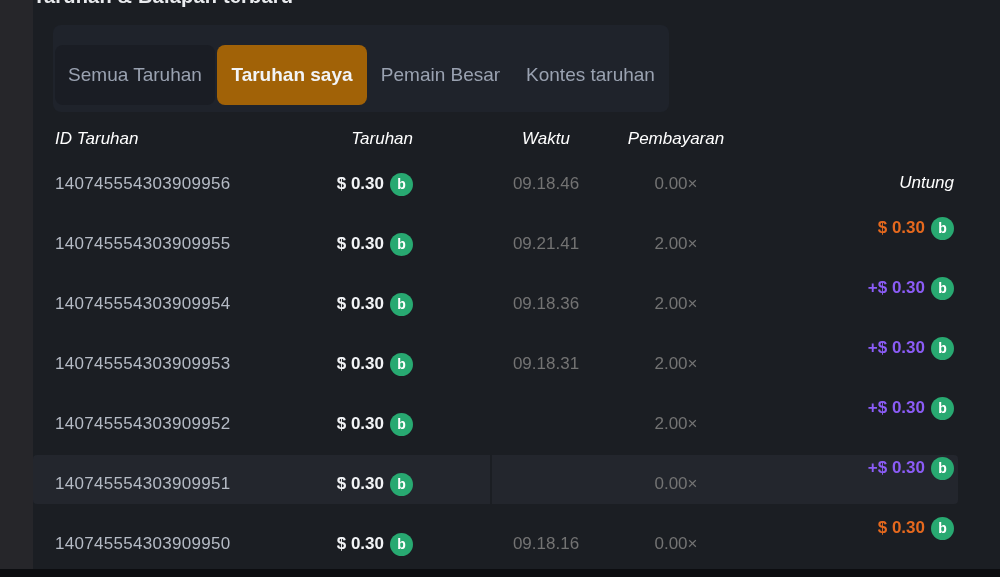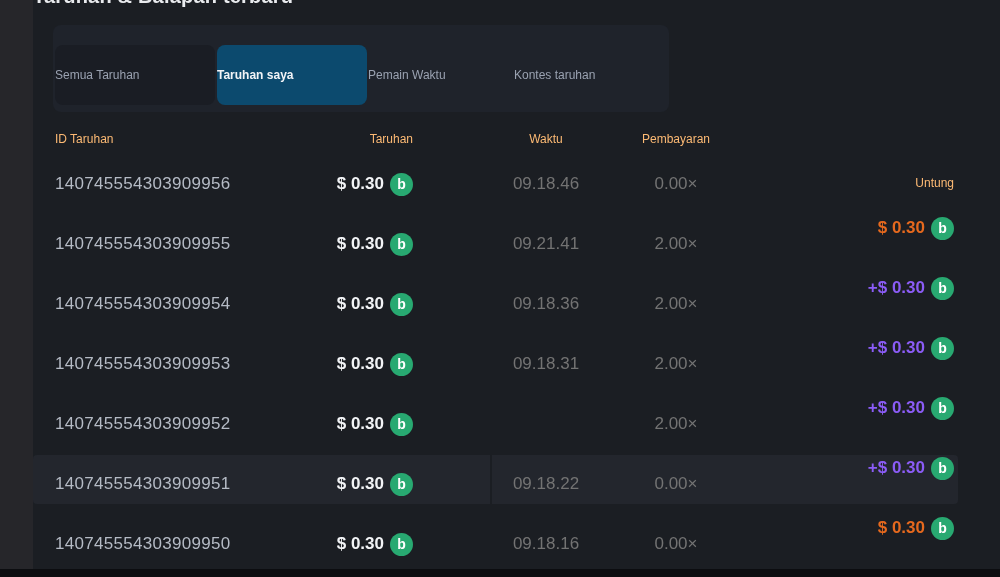--- a/index.html
+++ b/index.html
@@ -16,31 +16,31 @@
   
   .title-strip { position:absolute; left:0; top:0; height:9px; overflow:hidden; width:500px; }
   .title-strip h2 { margin-top:-15px; font-size:20px; font-weight:bold; color:#e9ebee; letter-spacing:.2px; }
 
   
   .tab-panel {
     position:absolute; left:20px; top:25px; width:616px; height:87px;
     background:#1f232b; border-radius:8px;
   }
   .tab { position:absolute; top:20px; height:60px; border-radius:8px;
-    display:flex; align-items:center; 
-    font-size:12px; color:#9aa2b1; cursor:pointer; white-space:nowrap; }
+    display:flex; align-items:center; justify-content:center;
+    font-size:19px; color:#9aa2b1; cursor:pointer; white-space:nowrap; }
   .tab.t1 { left:2px;  width:160px; background:#1a1d24; }
-  .tab.t2 { left:164px; width:150px; background:#0c4a6e; color:#f2f4f7; font-weight:bold; }
+  .tab.t2 { left:164px; width:150px; background:#a16207; color:#f2f4f7; font-weight:bold; }
   .tab.t3 { left:315px; width:145px; }
   .tab.t4 { left:461px; width:153px; }
 
   
   .table { position:absolute; left:0; top:124px; width:925px; }
   .thead { position:relative; height:30px; }
-  .thead .cell { color:#fdba74; font-size:12px; }
+  .thead .cell { color:#ffffff; font-size:17px;font-style:italic; }
   .row { position:relative; height:60px; }
   .cell { position:absolute; top:0; height:100%; display:flex; align-items:center; white-space:nowrap; }
   .c-id     { left:22px; }
   .c-bet    { left:240px; width:140px; justify-content:flex-end; }
   .c-time   { left:413px; width:200px; justify-content:center; }
   .c-payout { left:543px; width:200px; justify-content:center; }
   .c-profit { right:4px; justify-content:flex-end;margin-top:44px; }
 
   .id-text     { color:#b5bbc5; font-size:17px; letter-spacing:.3px; }
   .bet-text    { color:#f2f4f6; font-size:17px; font-weight:bold; }
@@ -79,21 +79,21 @@
   </div>
 
   <div class="tab-panel">
     <div class="tab t1">
       <span>Semua Taruhan</span>
     </div>
     <div class="tab t2">
       <span>Taruhan saya</span>
     </div>
     <div class="tab t3">
-      <span>Pemain Waktu</span>
+      <span>Pemain Besar</span>
     </div>
     <div class="tab t4">
       <span>Kontes taruhan</span>
     </div>
   </div>
 
   <div class="table">
 
     <div class="thead">
       <div class="cell c-id">ID Taruhan</div>
@@ -201,23 +201,20 @@
     </div>
 
     <div class="row loss highlight">
       <div class="cell c-id">
           <span class="id-text">140745554303909951</span>
         </div>
       <div class="cell c-bet">
           <span class="bet-text">$ 0.30</span>
           <span class="coin">b</span>
         </div>
-      <div class="cell c-time">
-          <span class="time-text">09.18.22</span>
-        </div>
       <div class="cell c-payout">
           <span class="payout-text">0.00×</span>
         </div>
       <div class="cell c-profit">
           <span class="profit-text">$ 0.30</span>
           <span class="coin">b</span>
         </div>
     </div>
 
     <div class="row loss">

